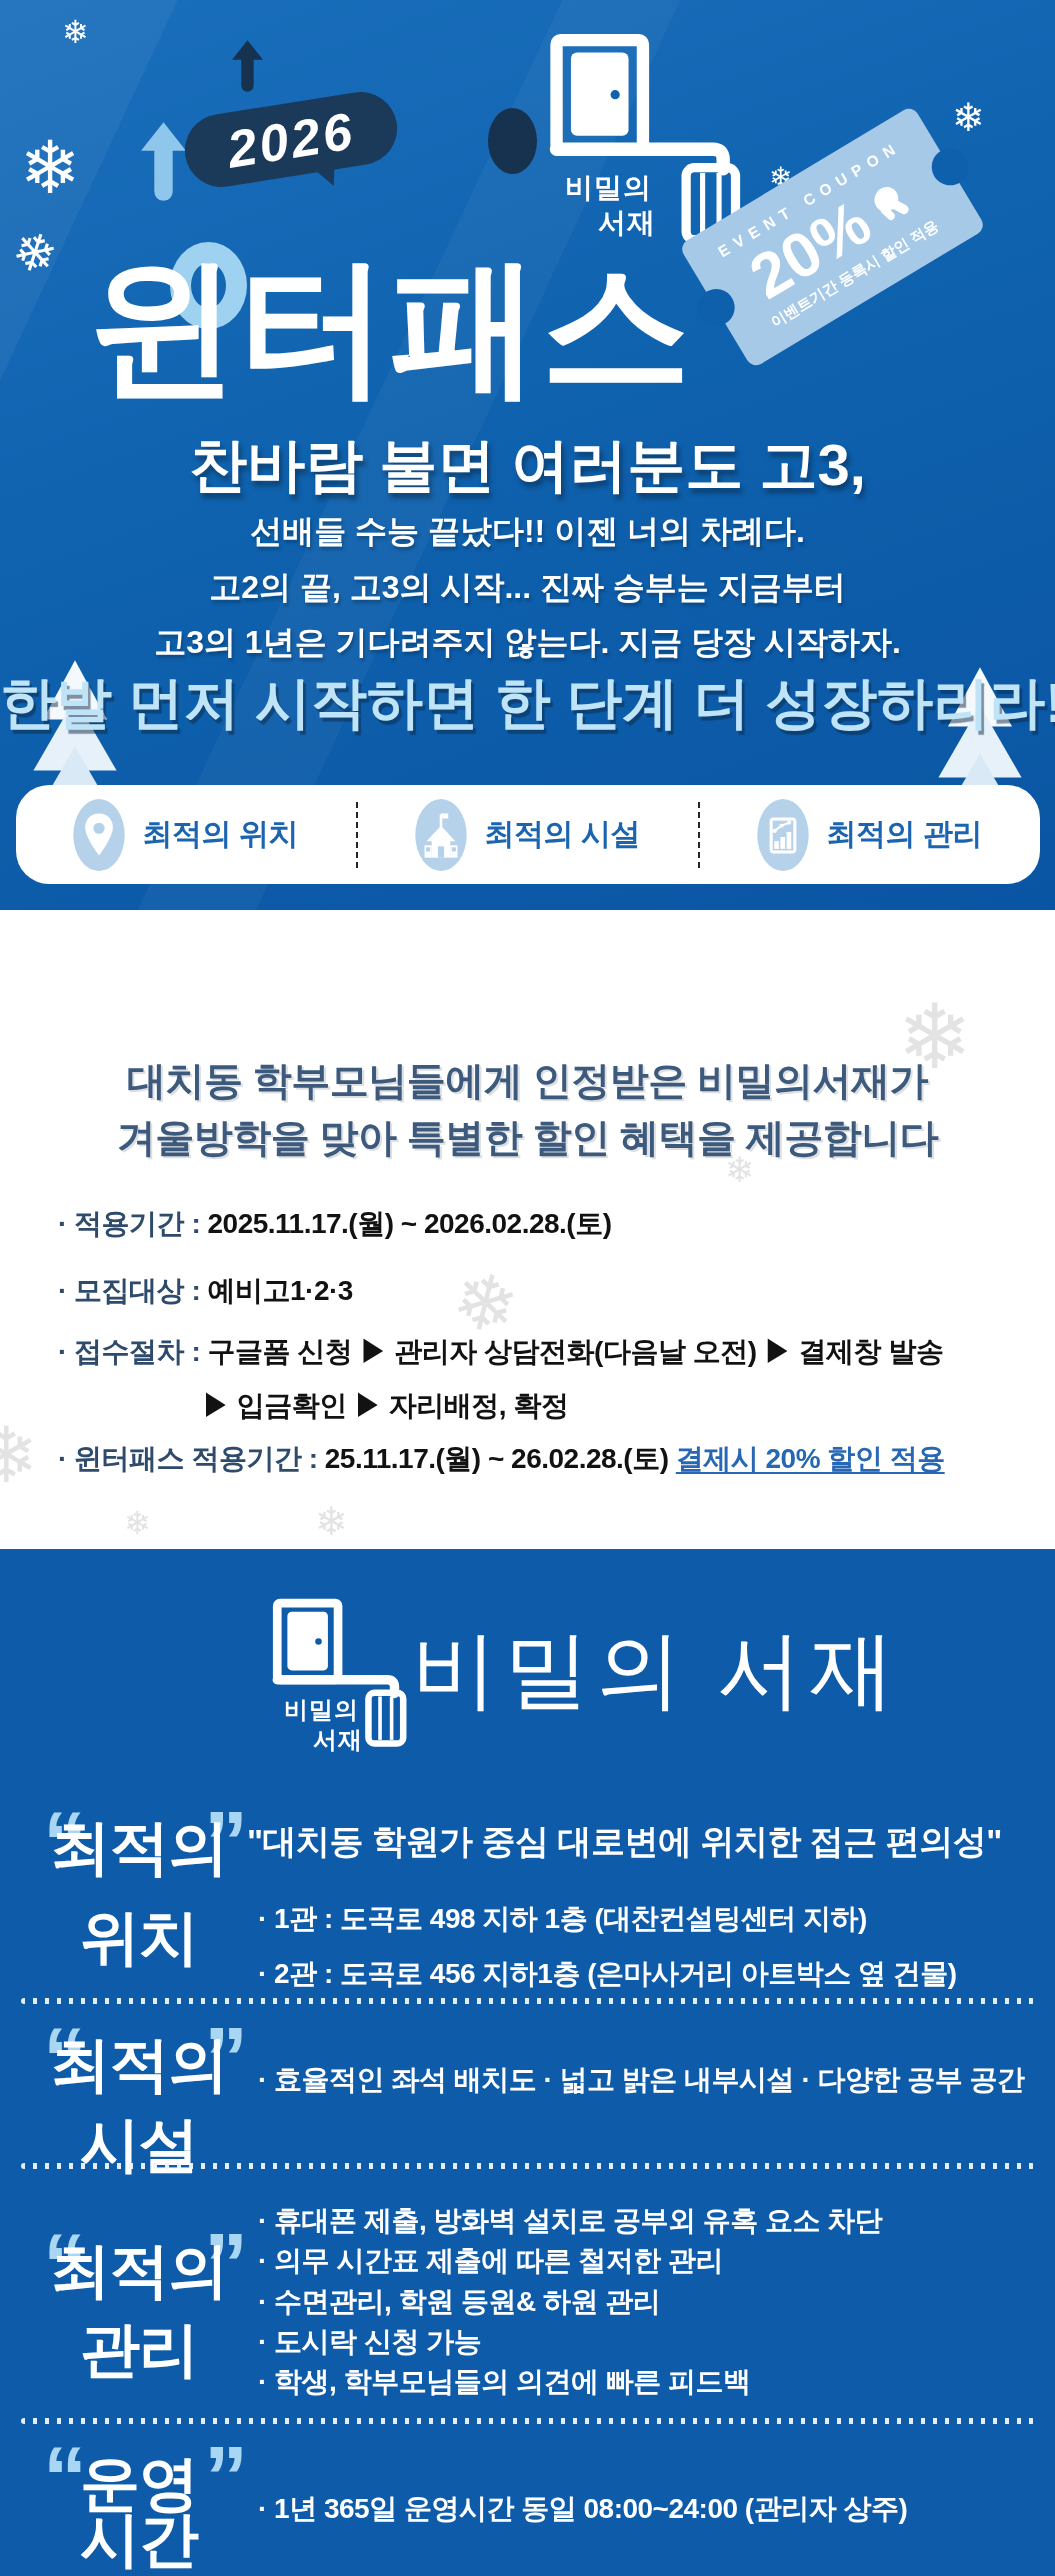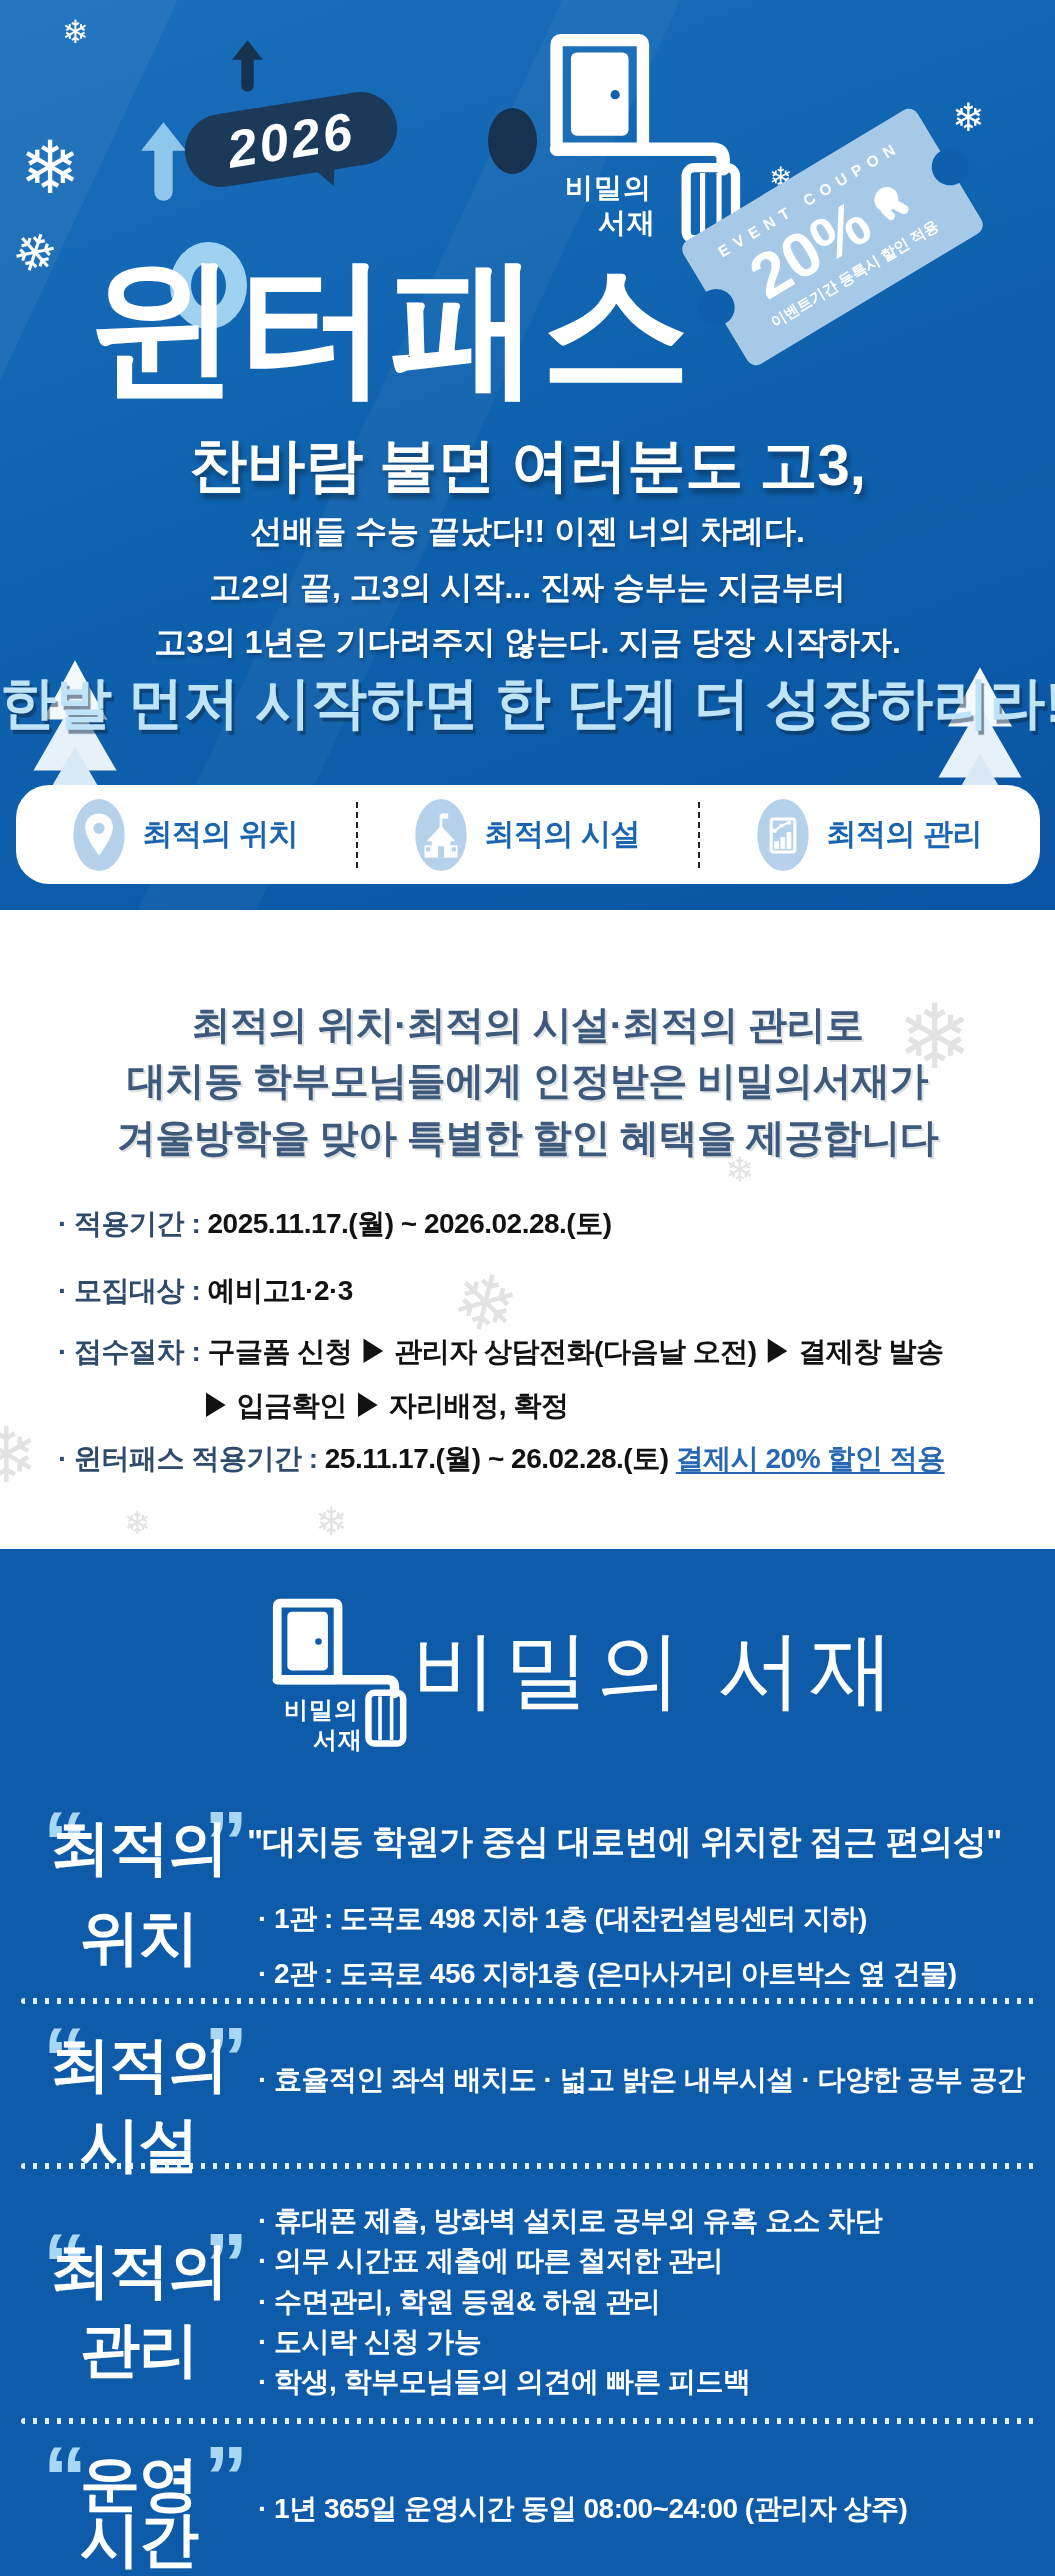--- a/index.html
+++ b/index.html
@@ -200,21 +200,20 @@
   </div>
 
   <div class="abs intro">
     <span class="abs gflake" style="left:897px;top:82px;font-size:90px;">❄</span>
     <span class="abs gflake" style="left:725px;top:242px;font-size:35px;">❄</span>
     <span class="abs gflake" style="left:453px;top:355px;font-size:77px;transform:rotate(14deg);">❄</span>
     <span class="abs gflake" style="left:-26px;top:507px;font-size:77px;">❄</span>
     <span class="abs gflake" style="left:124px;top:597px;font-size:32px;">❄</span>
     <span class="abs gflake" style="left:315px;top:592px;font-size:39px;">❄</span>
 
-    <div class="abs headingLine nowrap" style="top:88px;">최적의 위치·최적의 시설·최적의 관리로</div>
     <div class="abs headingLine nowrap" style="top:144px;">대치동 학부모님들에게 인정받은 비밀의서재가</div>
     <div class="abs headingLine nowrap" style="top:201px;">겨울방학을 맞아 특별한 할인 혜택을 제공합니다</div>
 
     <div class="abs bulletRow nowrap" style="top:295px;">
       <span class="lbl">·</span>
       <span class="lbl">적용기간</span><span class="lbl"> : </span><span class="val">2025.11.17.(월) ~ 2026.02.28.(토)</span>
     </div>
     <div class="abs bulletRow nowrap" style="top:362px;">
       <span class="lbl">·</span>
       <span class="lbl">모집대상</span><span class="lbl"> : </span><span class="val">예비고1·2·3</span>

